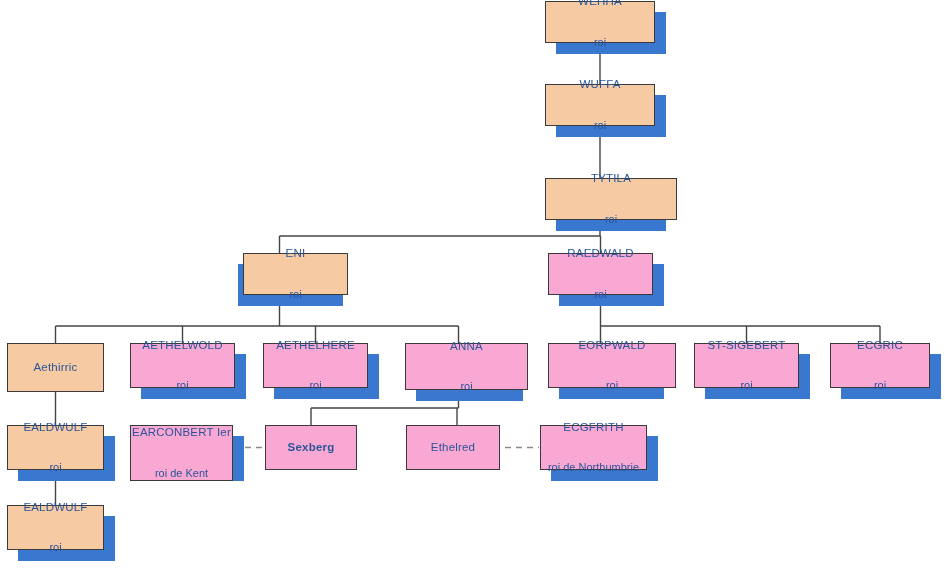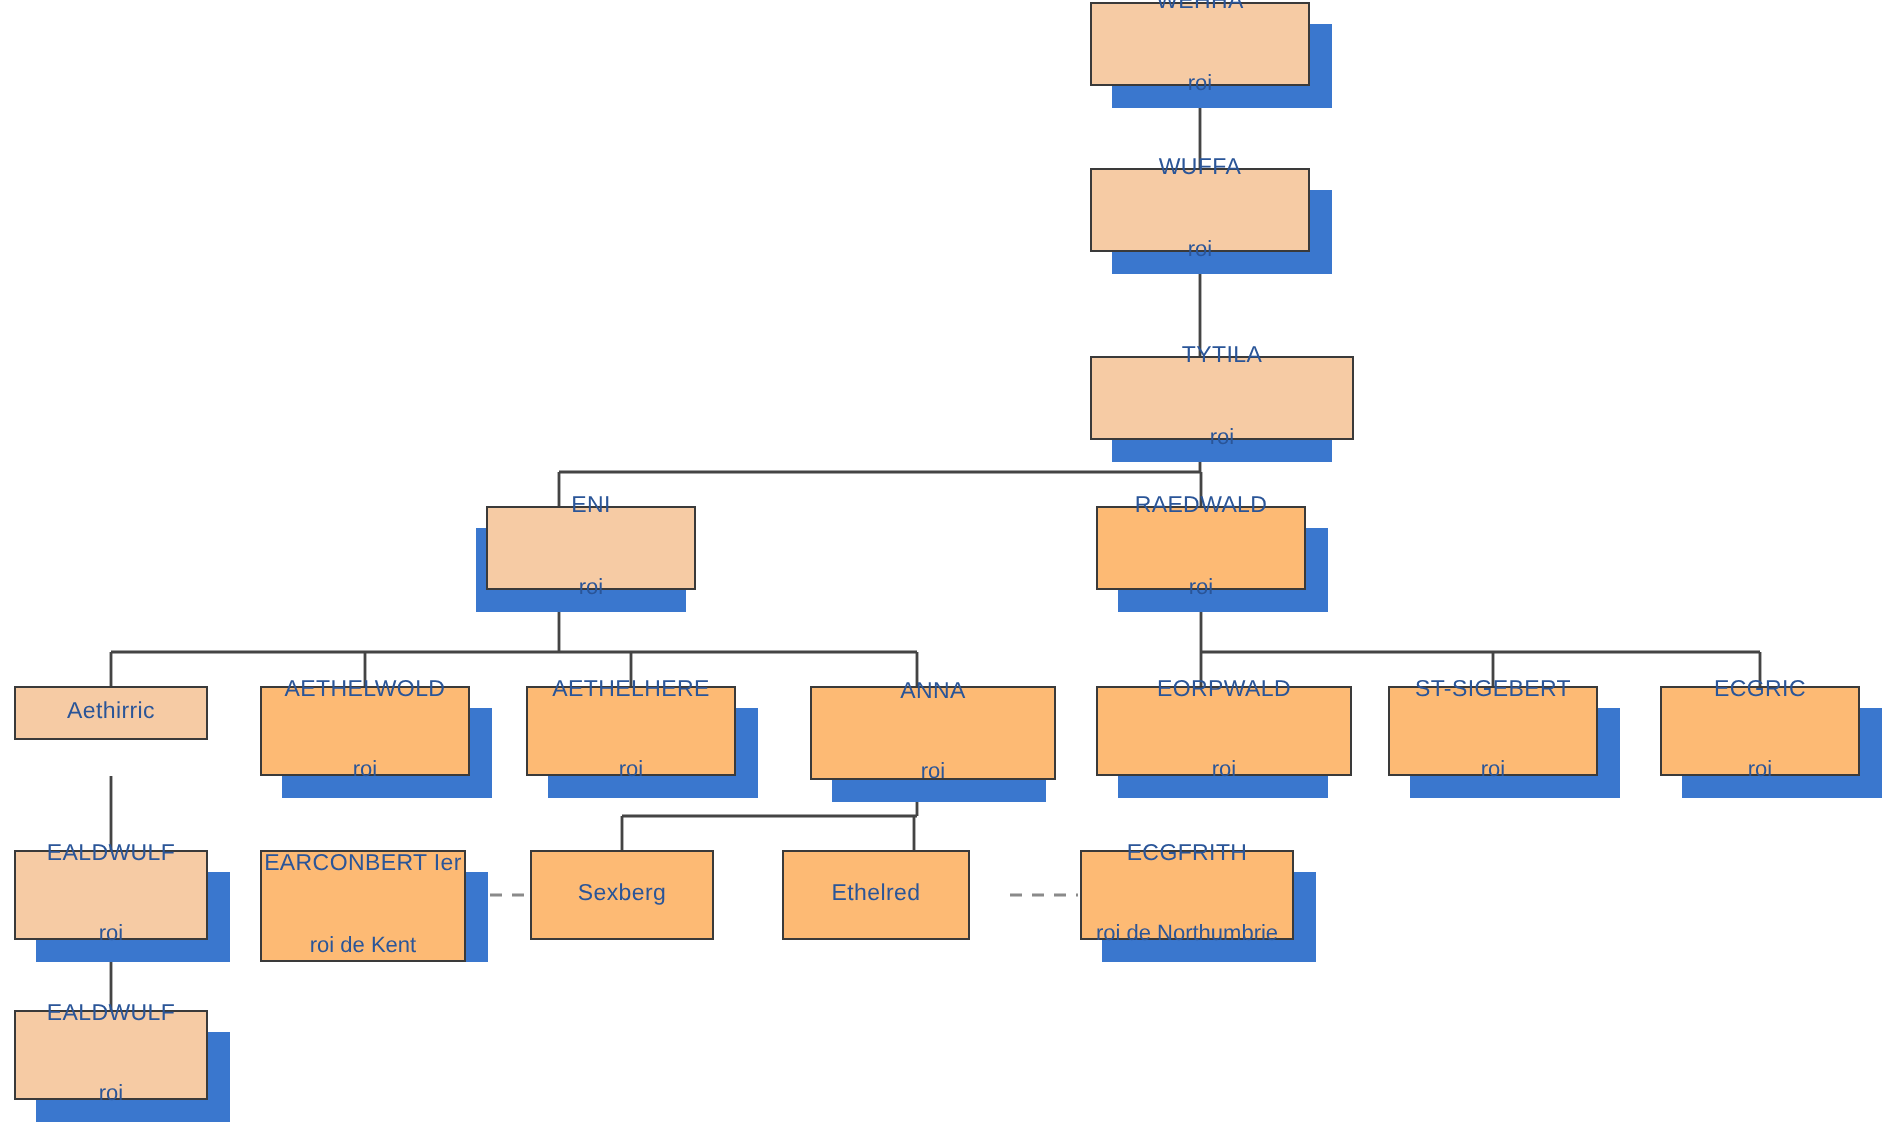--- a/index.html
+++ b/index.html
@@ -44,21 +44,21 @@
     color: #2a5598;
     letter-spacing: .2px;
     white-space: nowrap;
   }
   .node .sub {
     font-size: 11px;
     color: #2a5598;
     white-space: nowrap;
   }
   .fill-peach { background: #f6cba4; }
-  .fill-blue  { background: #fdba74; }
+  .fill-blue  { background: #f9a8d4; }
   .shadow {
     position: absolute;
     background: #3a77ce;
     z-index: 1;
   }
 </style>
 </head>
 <body>
 
 <div id="diagram">
@@ -107,21 +107,21 @@
     <div class="shadow" style="left: 238px; top: 264px; width: 105px; height: 42px; background: rgb(58, 119, 206);"></div>
     <div class="node fill-peach" style="left: 227px; top: 253px; width: 105px; height: 42px; border-color: rgb(58, 58, 58); margin-left: 16px;">
       <div class="nm" style="color: rgb(42, 85, 152);">ENI</div>
       <div class="sub" style="color: rgb(42, 85, 152);">roi</div>
     </div>
     <div class="shadow" style="left: 559px; top: 264px; width: 105px; height: 42px; background: rgb(58, 119, 206);"></div>
     <div class="node fill-blue" style="left: 548px; top: 253px; width: 105px; height: 42px; border-color: rgb(58, 58, 58);">
       <div class="nm" style="color: rgb(42, 85, 152);">RAEDWALD</div>
       <div class="sub" style="color: rgb(42, 85, 152);">roi</div>
     </div>
-    <div class="node fill-peach" style="left: 7px; top: 343px; width: 97px; height: 27px; border-color: rgb(58, 58, 58);">
+    <div class="node fill-peach" style="left: 7px; top: 343px; width: 97px; height: 49px; border-color: rgb(58, 58, 58);">
       <div class="nm" style="color: rgb(42, 85, 152);">Aethirric</div>
     </div>
     <div class="shadow" style="left: 141px; top: 354px; width: 105px; height: 45px; background: rgb(58, 119, 206);"></div>
     <div class="node fill-blue" style="left: 130px; top: 343px; width: 105px; height: 45px; border-color: rgb(58, 58, 58);">
       <div class="nm" style="color: rgb(42, 85, 152);">AETHELWOLD</div>
       <div class="sub" style="color: rgb(42, 85, 152);">roi</div>
     </div>
     <div class="shadow" style="left: 274px; top: 354px; width: 105px; height: 45px; background: rgb(58, 119, 206);"></div>
     <div class="node fill-blue" style="left: 263px; top: 343px; width: 105px; height: 45px; border-color: rgb(58, 58, 58);">
       <div class="nm" style="color: rgb(42, 85, 152);">AETHELHERE</div>
@@ -150,24 +150,24 @@
     <div class="shadow" style="left: 18px; top: 436px; width: 97px; height: 45px; background: rgb(58, 119, 206);"></div>
     <div class="node fill-peach" style="left: 7px; top: 425px; width: 97px; height: 45px; border-color: rgb(58, 58, 58);">
       <div class="nm" style="color: rgb(42, 85, 152);">EALDWULF</div>
       <div class="sub" style="color: rgb(42, 85, 152);">roi</div>
     </div>
     <div class="shadow" style="left: 141px; top: 436px; width: 103px; height: 45px; background: rgb(58, 119, 206);"></div>
     <div class="node fill-blue" style="left: 130px; top: 425px; width: 103px; height: 56px; border-color: rgb(58, 58, 58);">
       <div class="nm" style="color: rgb(42, 85, 152);">EARCONBERT Ier</div>
       <div class="sub" style="color: rgb(42, 85, 152);">roi de Kent</div>
     </div>
-    <div class="node fill-blue" style="left: 265px; top: 425px; width: 92px; height: 45px; border-color: rgb(58, 58, 58);">
+    <div class="node fill-blue" style="left: 265px; top: 425px; width: 92px; height: 45px; border-color: rgb(58, 58, 58); font-weight: bold;">
       <div class="nm" style="color: rgb(42, 85, 152);">Sexberg</div>
     </div>
-    <div class="node fill-blue" style="left: 391px; top: 425px; width: 94px; height: 45px; border-color: rgb(58, 58, 58);">
+    <div class="node fill-blue" style="left: 406px; top: 425px; width: 94px; height: 45px; border-color: rgb(58, 58, 58);">
       <div class="nm" style="color: rgb(42, 85, 152);">Ethelred</div>
     </div>
     <div class="shadow" style="left: 551px; top: 436px; width: 107px; height: 45px; background: rgb(58, 119, 206);"></div>
     <div class="node fill-blue" style="left: 540px; top: 425px; width: 107px; height: 45px; border-color: rgb(58, 58, 58);">
       <div class="nm" style="color: rgb(42, 85, 152);">ECGFRITH</div>
       <div class="sub" style="color: rgb(42, 85, 152);">roi de Northumbrie</div>
     </div>
     <div class="shadow" style="left: 18px; top: 516px; width: 97px; height: 45px; background: rgb(58, 119, 206);"></div>
     <div class="node fill-peach" style="left: 7px; top: 505px; width: 97px; height: 45px; border-color: rgb(58, 58, 58);">
       <div class="nm" style="color: rgb(42, 85, 152);">EALDWULF</div>

